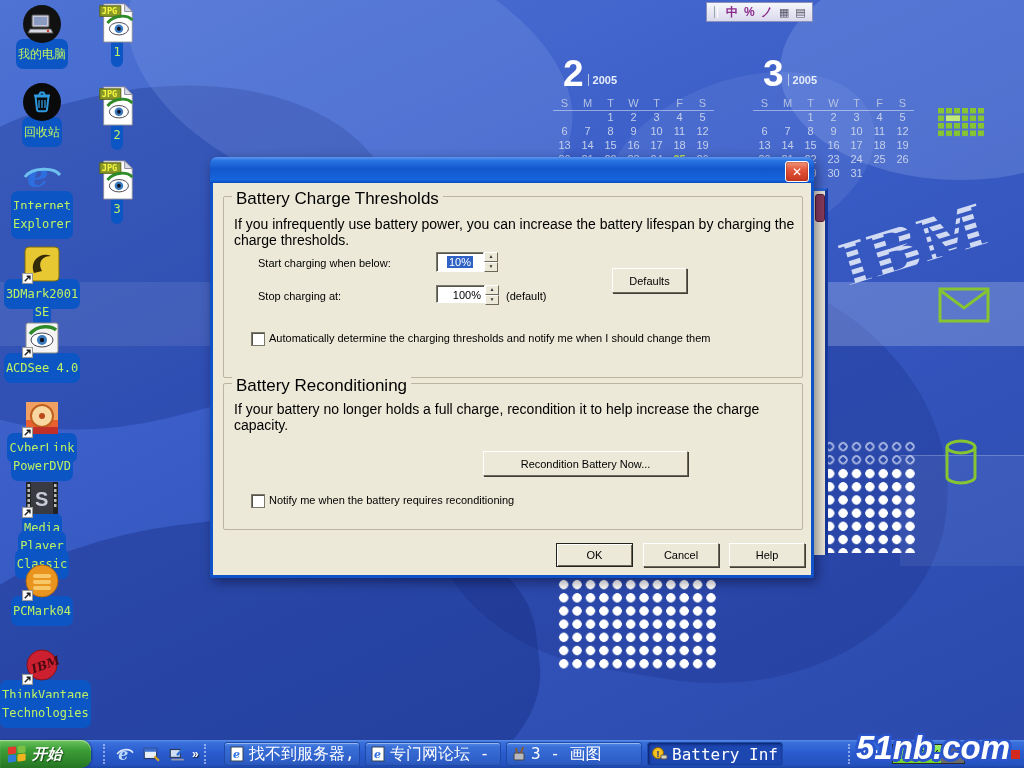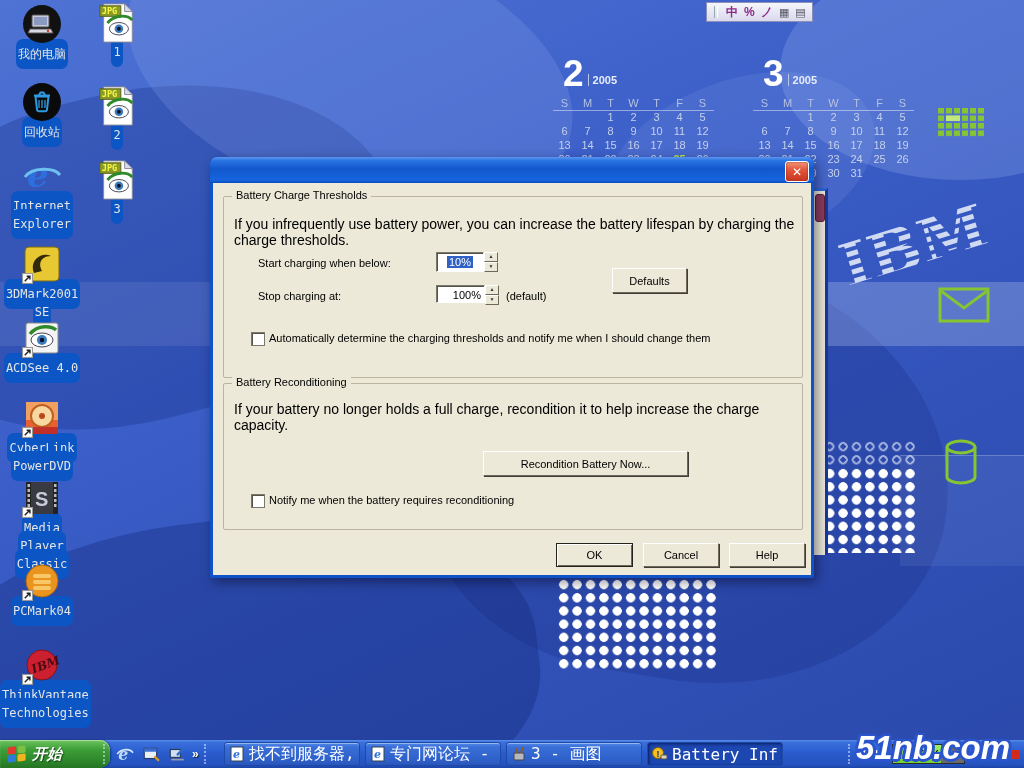--- a/index.html
+++ b/index.html
@@ -35,21 +35,21 @@
   .cal-cell{display:inline-block;width:23px;text-align:center;font-size:11px;color:#c5d1ea;}
   .cal-dow{color:#b4c2e2;border-bottom:1px solid rgba(255,255,255,.45);padding-bottom:1px;margin-bottom:2px;}
   .cal-cell.hl{color:#b9e34c;font-weight:bold;}
   
   .desk-icon,.desk-file{position:absolute;text-align:center;cursor:default;}
   .desk-icon{left:0;width:84px;}
   .desk-file{left:92px;width:50px;}
   .desk-icon svg.main,.desk-file svg.main{display:block;margin:0 auto;}
   .icon-wrap{position:relative;width:40px;height:40px;margin:0 auto;}
   .sc-arrow{position:absolute;left:0;bottom:0;width:11px;height:11px;}
-  .desk-label{display:inline;background:#0b55c4;color:#e5e5e5;font-family:"DejaVu Sans Mono","DejaVu Sans",sans-serif;
+  .desk-label{display:inline;background:#0b55c4;color:#bef264;font-family:"DejaVu Sans Mono","DejaVu Sans",sans-serif;
     font-size:12px;line-height:16px;padding:8px 2px;box-decoration-break:clone;border-radius:7px;-webkit-box-decoration-break:clone;}
   .desk-icon:nth-of-type(1){top:4px;} .desk-icon:nth-of-type(2){top:82px;}
   .desk-icon:nth-of-type(3){top:156px;}.desk-icon:nth-of-type(4){top:244px;}
   .desk-icon:nth-of-type(5){top:318px;}.desk-icon:nth-of-type(6){top:398px;}
   .desk-icon:nth-of-type(7){top:478px;}.desk-icon:nth-of-type(8){top:561px;}
   .desk-icon:nth-of-type(9){top:645px;}
   .desk-file:nth-of-type(1){top:2px;} .desk-file:nth-of-type(2){top:85px;} .desk-file:nth-of-type(3){top:159px;}
   
   .langbar{position:absolute;left:706px;top:2px;height:18px;display:flex;align-items:center;gap:5px;padding:0 6px 0 4px;
     background:linear-gradient(#f6f6fc,#d9d9ec);border:1px solid #8a90b8;z-index:4;}
@@ -68,21 +68,21 @@
     display:flex;align-items:center;}
   .title-text{color:#fff;font-family:"DejaVu Serif","Liberation Serif",serif;font-weight:bold;font-size:13px;
     letter-spacing:1px;padding-left:16px;text-shadow:1px 1px 1px #0a3a90;}
   .close-btn{position:absolute;right:5px;top:4px;width:22px;height:19px;border:1px solid #fff;border-radius:3px;
     background:linear-gradient(#f0987a 0%,#e4573c 40%,#cc3b24 90%);color:#fff;font-size:12px;font-weight:bold;
     display:flex;align-items:center;justify-content:center;cursor:pointer;box-shadow:inset 0 0 2px #8a1d0e;}
   .client{position:absolute;left:3px;right:3px;top:26px;bottom:3px;background:#ece9d8;font-size:11px;color:#000;}
   .groupbox{position:absolute;border:1px solid #b9b5a2;border-radius:2px;}
   .g1{left:10px;top:13px;width:578px;height:180px;}
   .g2{left:10px;top:200px;width:578px;height:145px;}
-  .legend{position:absolute;top:-8px;left:8px;background:#ece9d8;padding:0 4px;font-size:11px;}
+  .legend{position:absolute;top:-8px;left:8px;background:#ece9d8;padding:0 4px;font-size:17px;}
   .gdesc{position:absolute;left:10px;top:19px;font-size:14px;}
   .g2 .gdesc{top:17px;}
   .fld-label{position:absolute;font-size:11px;}
   .spin-wrap{position:absolute;display:flex;}
   .spinbox{width:46px;height:18px;background:#fff;border:1px solid;border-color:#7a786a #fff #fff #7a786a;
     box-shadow:inset 1px 1px 0 #55534a;font-size:11px;line-height:18px;}
   .spinbox.sel{text-align:center;}
   .spinbox.sel span{background:#2f62c4;color:#fff;padding:0 2px;}
   .spinbox.plain{text-align:right;padding-right:3px;box-sizing:border-box;width:49px;}
   .spinbtns{display:flex;flex-direction:column;width:14px;height:20px;}
@@ -91,21 +91,21 @@
   .xp-btn{position:absolute;background:#ece9d8;border:1px solid;border-color:#fff #6d685a #6d685a #fff;
     box-shadow:1px 1px 0 #403e36;font-size:11px;text-align:right;cursor:pointer;
     font-family:"Liberation Sans","DejaVu Sans",sans-serif;color:#000;display:flex;align-items:center;justify-content:center;}
   .xp-btn.default{border:1px solid #23231e;box-shadow:inset 1px 1px 0 #fff,inset -1px -1px 0 #6d685a;}
   .cb{position:absolute;width:12px;height:12px;background:#fff;border:1px solid #7a786a;
     box-shadow:inset 1px 1px 0 #55534a, inset -1px -1px 0 #fff;cursor:pointer;}
   .cb-label{position:absolute;font-size:11px;cursor:pointer;}
   
   .taskbar{position:absolute;left:0;bottom:0;width:1024px;height:28px;z-index:8;
     background:linear-gradient(180deg,#5a8ee8 0%,#3a70dc 8%,#2a5cce 45%,#2452be 88%,#1c44a8 100%);}
-  .start-btn{position:absolute;left:0;top:0;width:110px;height:28px;border-radius:0 10px 10px 0;cursor:pointer;
+  .start-btn{position:absolute;left:0;top:0;width:91px;height:28px;border-radius:0 10px 10px 0;cursor:pointer;
     background:linear-gradient(180deg,#6cc45e 0%,#3d9e38 35%,#2f8a2c 70%,#257422 100%);
     box-shadow:inset 0 1px 1px #aee29e, 1px 0 2px rgba(0,20,60,.5);display:flex;align-items:center;gap:5px;padding-left:7px;box-sizing:border-box;}
   .start-label{color:#fff;font-size:15px;font-weight:bold;font-style:italic;text-shadow:1px 1px 1px #1a4a18;}
   .grip{width:4px;height:20px;border-left:2px dotted rgba(220,232,255,.55);margin:0 3px;}
   .quick{position:absolute;left:100px;top:0;height:28px;display:flex;align-items:center;}
   .qicon{width:20px;height:20px;margin:0 3px;display:flex;align-items:center;justify-content:center;cursor:pointer;}
   .chev{color:#fff;font-size:12px;font-weight:bold;cursor:pointer;margin:0 2px;text-shadow:1px 1px 1px #123;}
   .tasks{position:absolute;left:224px;top:2px;display:flex;gap:5px;}
   .task-btn{width:136px;height:24px;border-radius:3px;border:1px solid #1d49a8;box-sizing:border-box;cursor:pointer;
     background:linear-gradient(180deg,#5288e8 0%,#3a6fd8 18%,#2e5fc8 80%,#2a56b8 100%);

